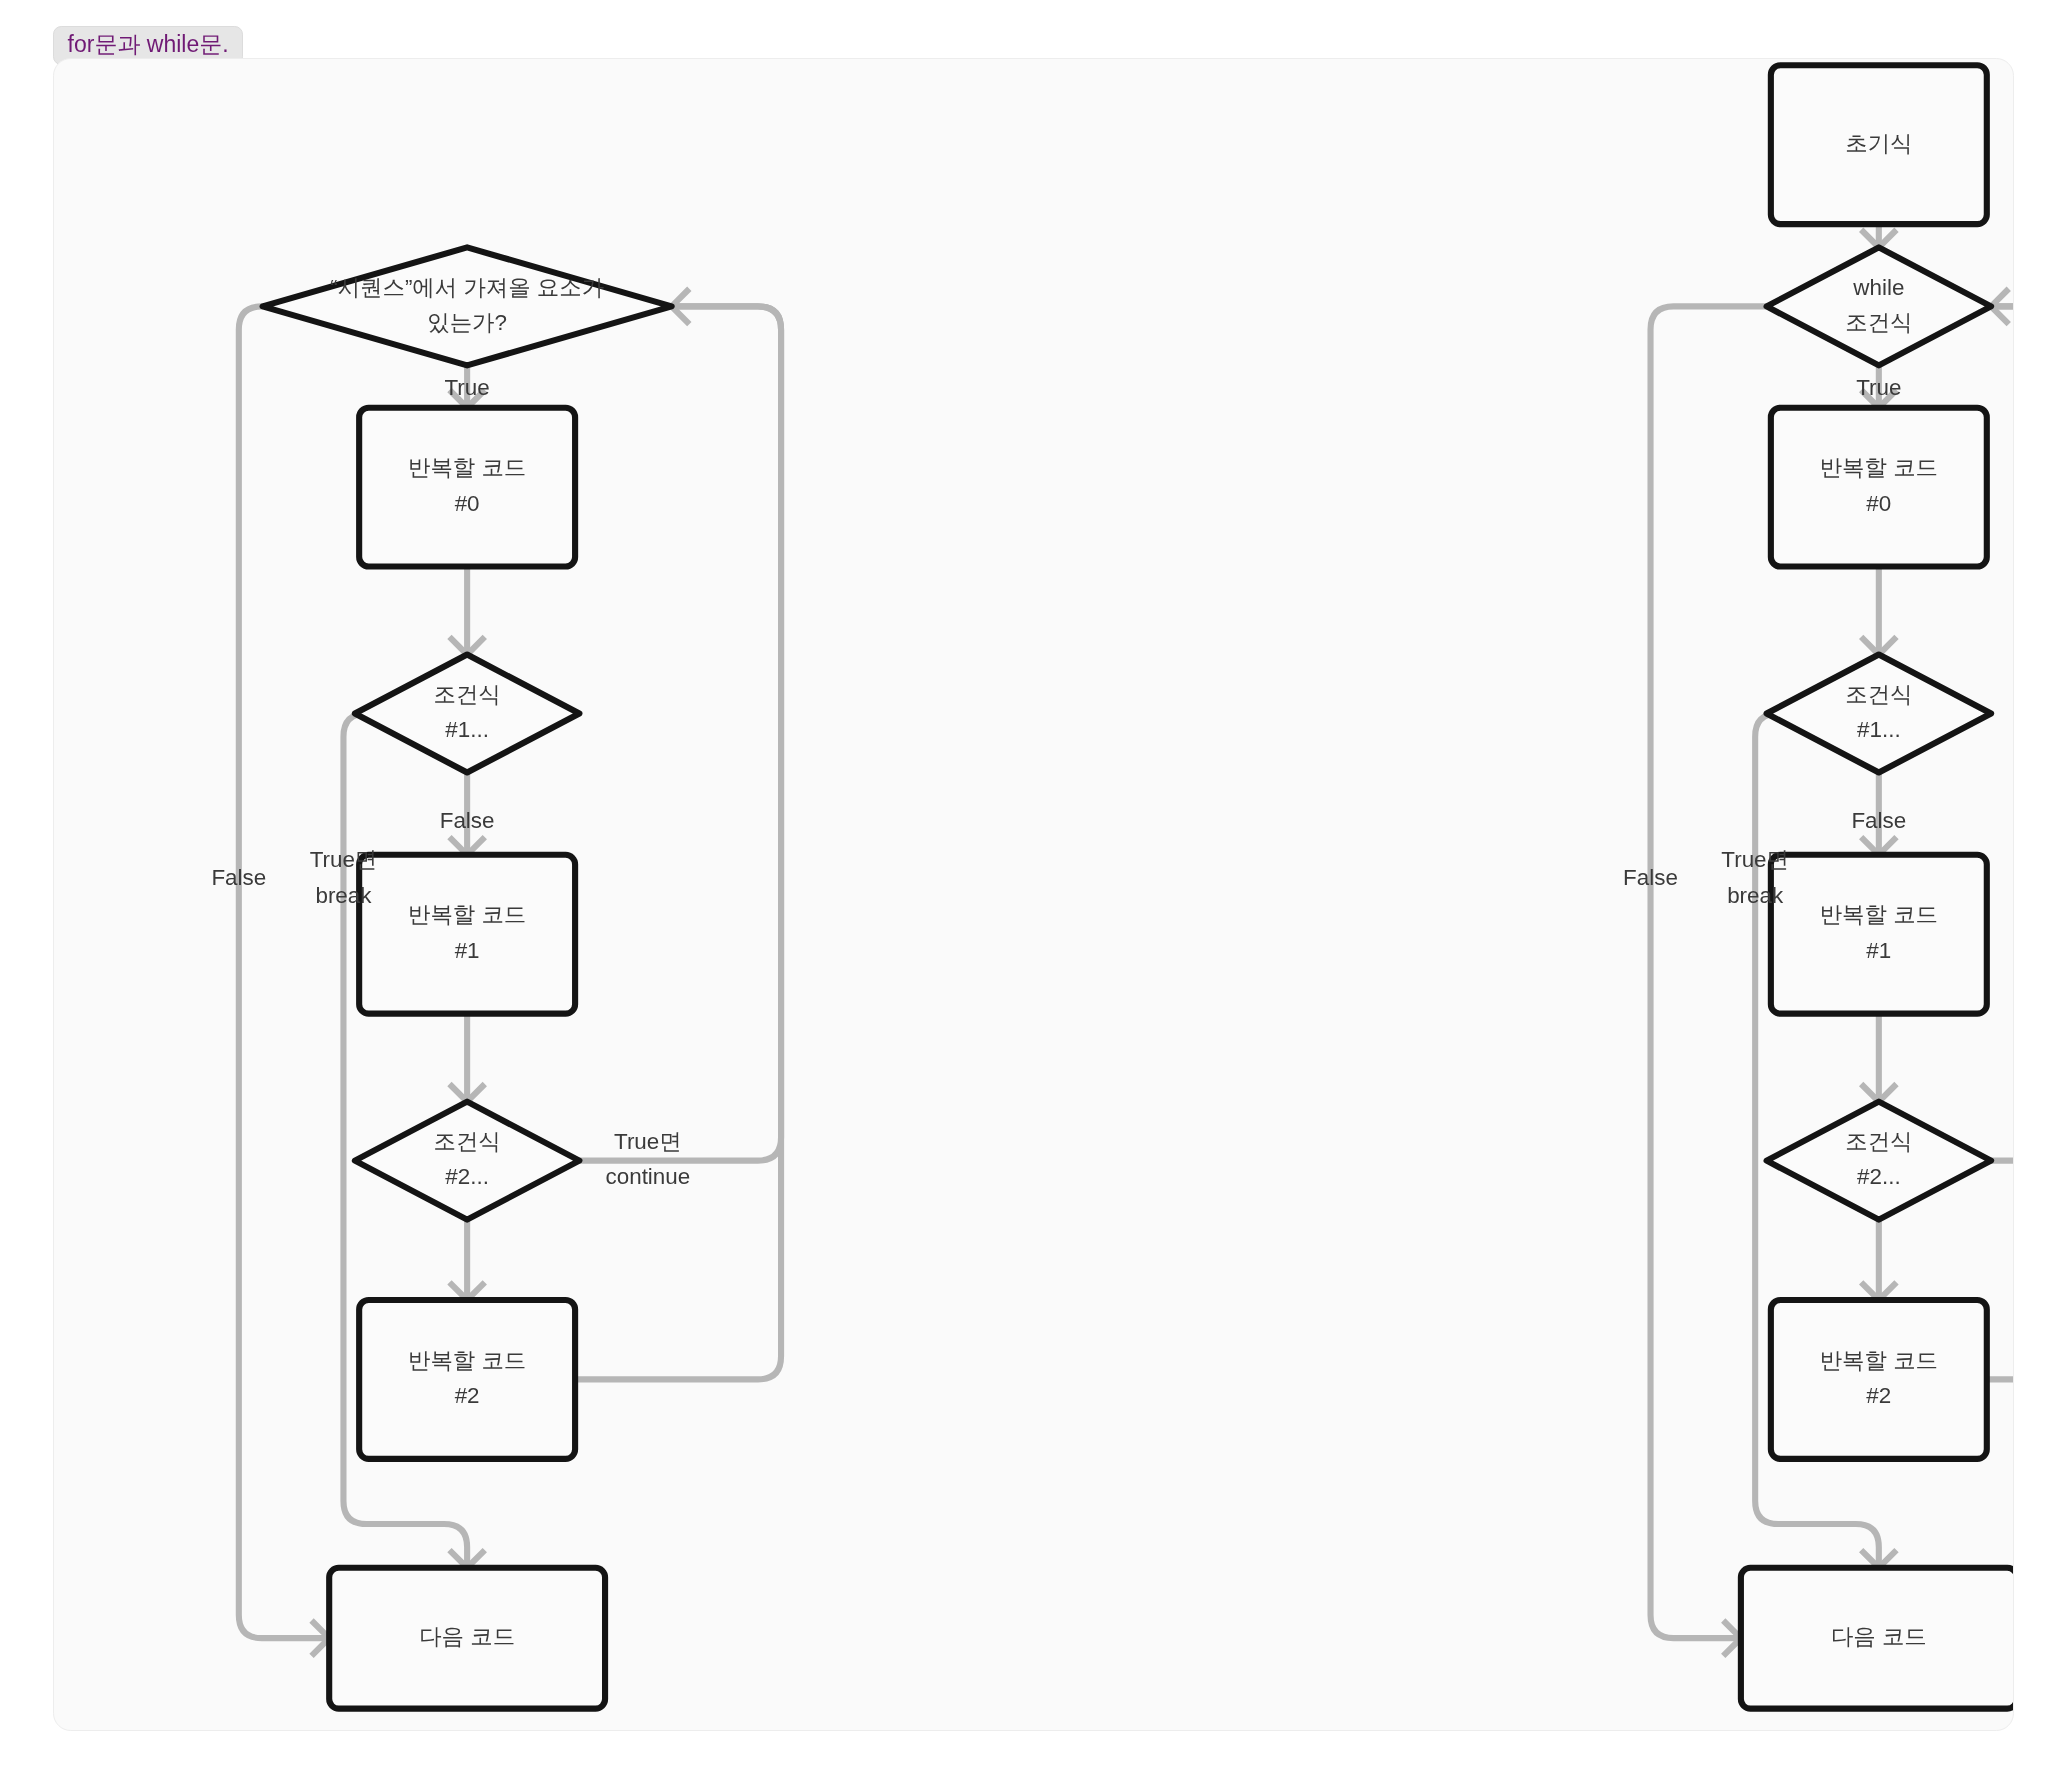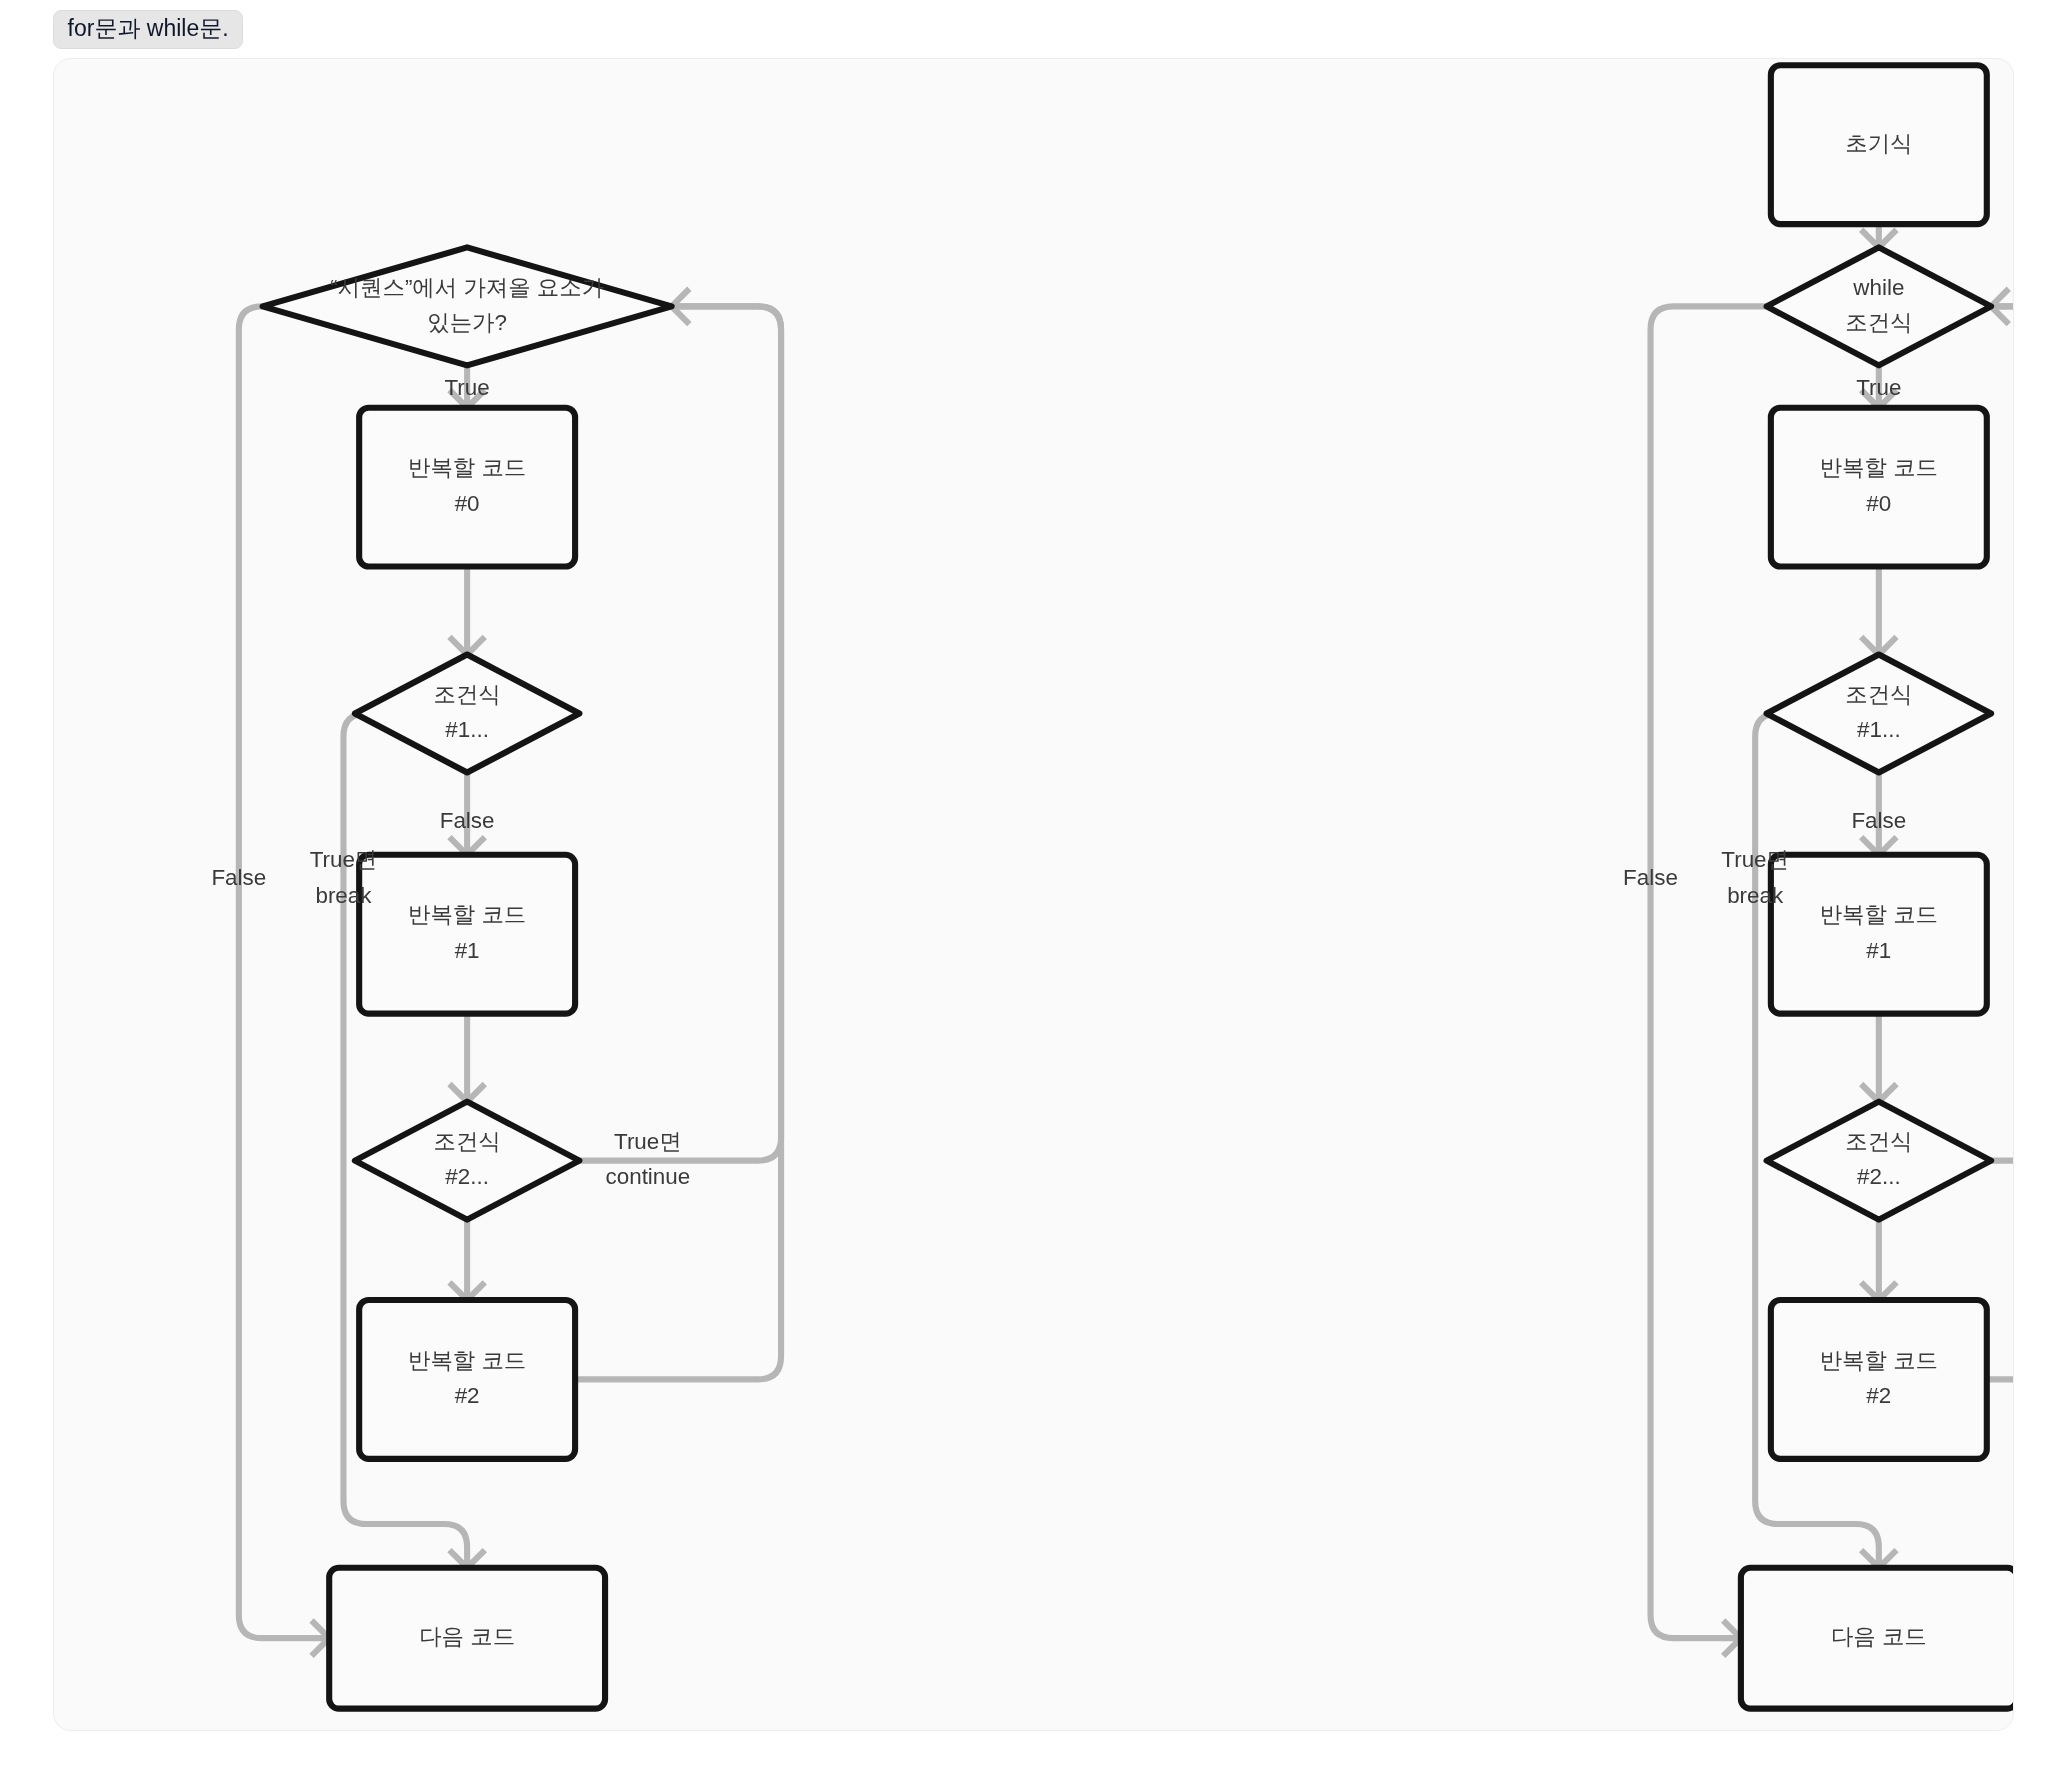--- a/index.html
+++ b/index.html
@@ -12,28 +12,28 @@
   #page {
     position: relative;
     width: 2066px;
     height: 1783px;
     background: #ffffff;
     overflow: hidden;
   }
   #caption-badge {
     position: absolute;
     left: 53px;
-    top: 10px;
+    top: 26px;
     background: #e6e6e6;
     border: 0.7px solid #dcdcdc;
     border-radius: 8.2px;
     padding: 6.1px 13.6px 8.2px 13.6px;
     font-size: 23px;
     line-height: 1.0;
-    color: #0f172a;
+    color: #701a75;
     white-space: nowrap;
     box-sizing: border-box;
   }
   #diagram-card {
     position: absolute;
     left: 53px;
     top: 58px;
     width: 1961px;
     height: 1673px;
     background: #fafafa;

